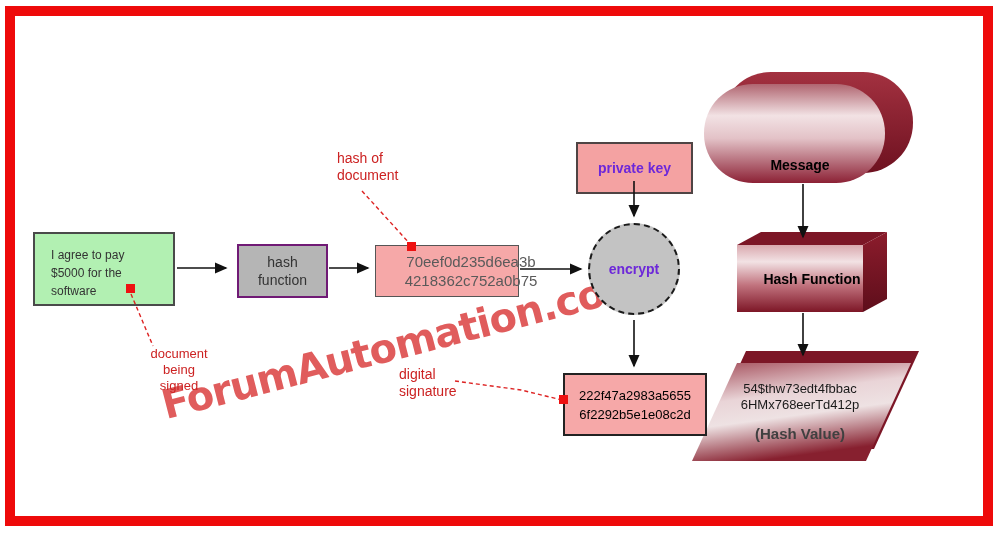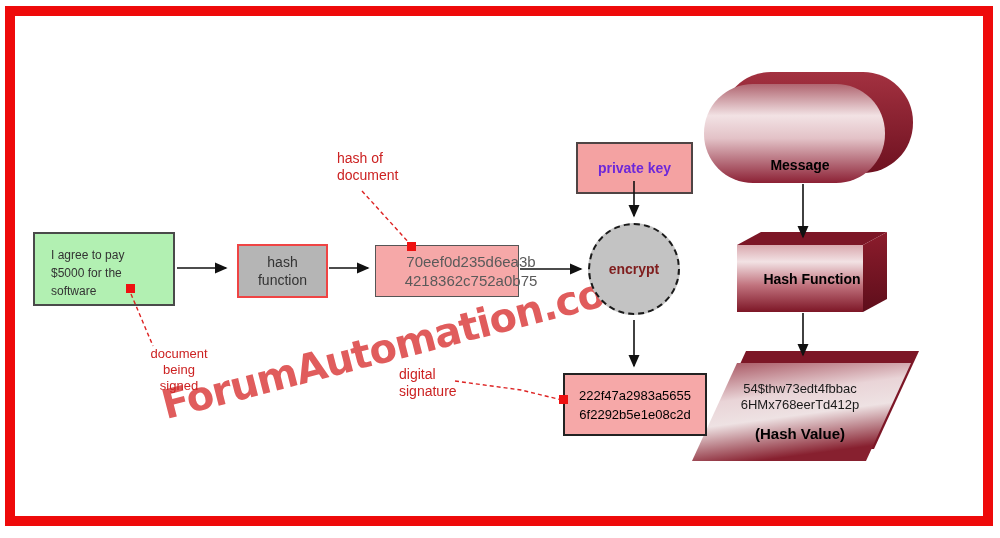--- a/index.html
+++ b/index.html
@@ -19,55 +19,55 @@
     font-family:"DejaVu Sans",sans-serif;font-weight:bold;font-size:40px;line-height:44px;
     letter-spacing:-1px;color:#e05c5c;white-space:nowrap;
     transform:rotate(-14.5deg);transform-origin:0 100%;
   }
   .node{position:absolute;z-index:3;box-sizing:border-box;}
   .doc-box{
     left:33px;top:232px;width:142px;height:74px;background:#b2f0b2;border:2px solid #4a4a4a;
     color:#333;font-size:12px;line-height:18px;padding:12px 0 0 16px;
   }
   .hashfn-box{
-    left:237px;top:244px;width:91px;height:54px;background:#b5b5b5;border:2px solid #ef4444;
+    left:237px;top:244px;width:91px;height:54px;background:#b5b5b5;border:2px solid #701a75;
     color:#333;font-size:14px;line-height:18px;display:flex;flex-direction:column;
     align-items:center;justify-content:center;text-align:center;
   }
   .digest-box{
     left:375px;top:245px;width:144px;height:52px;background:#f6a8a8;border:1px solid #555;
     color:#5a5a5a;font-size:15px;line-height:19px;display:flex;flex-direction:column;
     align-items:center;justify-content:center;text-align:center;padding-left:48px;
   }
   .privkey-box{
     left:576px;top:142px;width:117px;height:52px;background:#f4a2a2;border:2px solid #4f4444;
     color:#6d28d9;font-size:14px;font-weight:bold;display:flex;align-items:center;justify-content:center;
   }
   .encrypt-circle{
     left:588px;top:223px;width:92px;height:92px;border-radius:50%;background:#c3c3c3;
-    border:2px dashed #1a1a1a;color:#7f1d1d;font-size:14px;font-weight:bold;
+    border:2px dashed #1a1a1a;color:#6d28d9;font-size:14px;font-weight:bold;
     display:flex;align-items:center;justify-content:center;
   }
   .sig-box{
     left:563px;top:373px;width:144px;height:63px;background:#f6a8a8;border:2px solid #222;
     color:#000000;font-size:13px;line-height:19px;display:flex;flex-direction:column;
     align-items:center;justify-content:center;text-align:center;
   }
   .anno{position:absolute;z-index:4;color:#cc2222;font-size:14px;line-height:17px;}
   .anno-hashdoc{left:337px;top:150px;text-align:left;}
   .anno-docsigned{left:126px;top:346px;width:106px;text-align:center;font-size:13px;line-height:16px;}
   .anno-digsig{left:399px;top:366px;text-align:left;}
   .anno span{display:block;}
   .msg-label{left:722px;top:125px;width:156px;text-align:center;color:#000;
     font-size:14px;font-weight:bold;margin-top:32px;}
   .hf3d-label{left:737px;top:245px;width:150px;height:67px;display:flex;align-items:center;
     justify-content:center;color:#000;font-size:14px;font-weight:bold;}
   .para-label{left:708px;top:381px;width:184px;text-align:center;color:#1a1a1a;
     font-size:13px;line-height:16px;}
-  .para-label .caption{display:block;margin-top:13px;font-size:15px;font-weight:bold;color:#000000;}
+  .para-label .caption{display:block;margin-top:13px;font-size:15px;font-weight:bold;color:#404040;}
   .para-label span{display:block;}
 </style>
 </head>
 <body>
 
 <div class="stage">
 
   <div class="frame"></div>
 
   <svg id="shapes-layer" class="layer" viewBox="0 0 1000 538">

